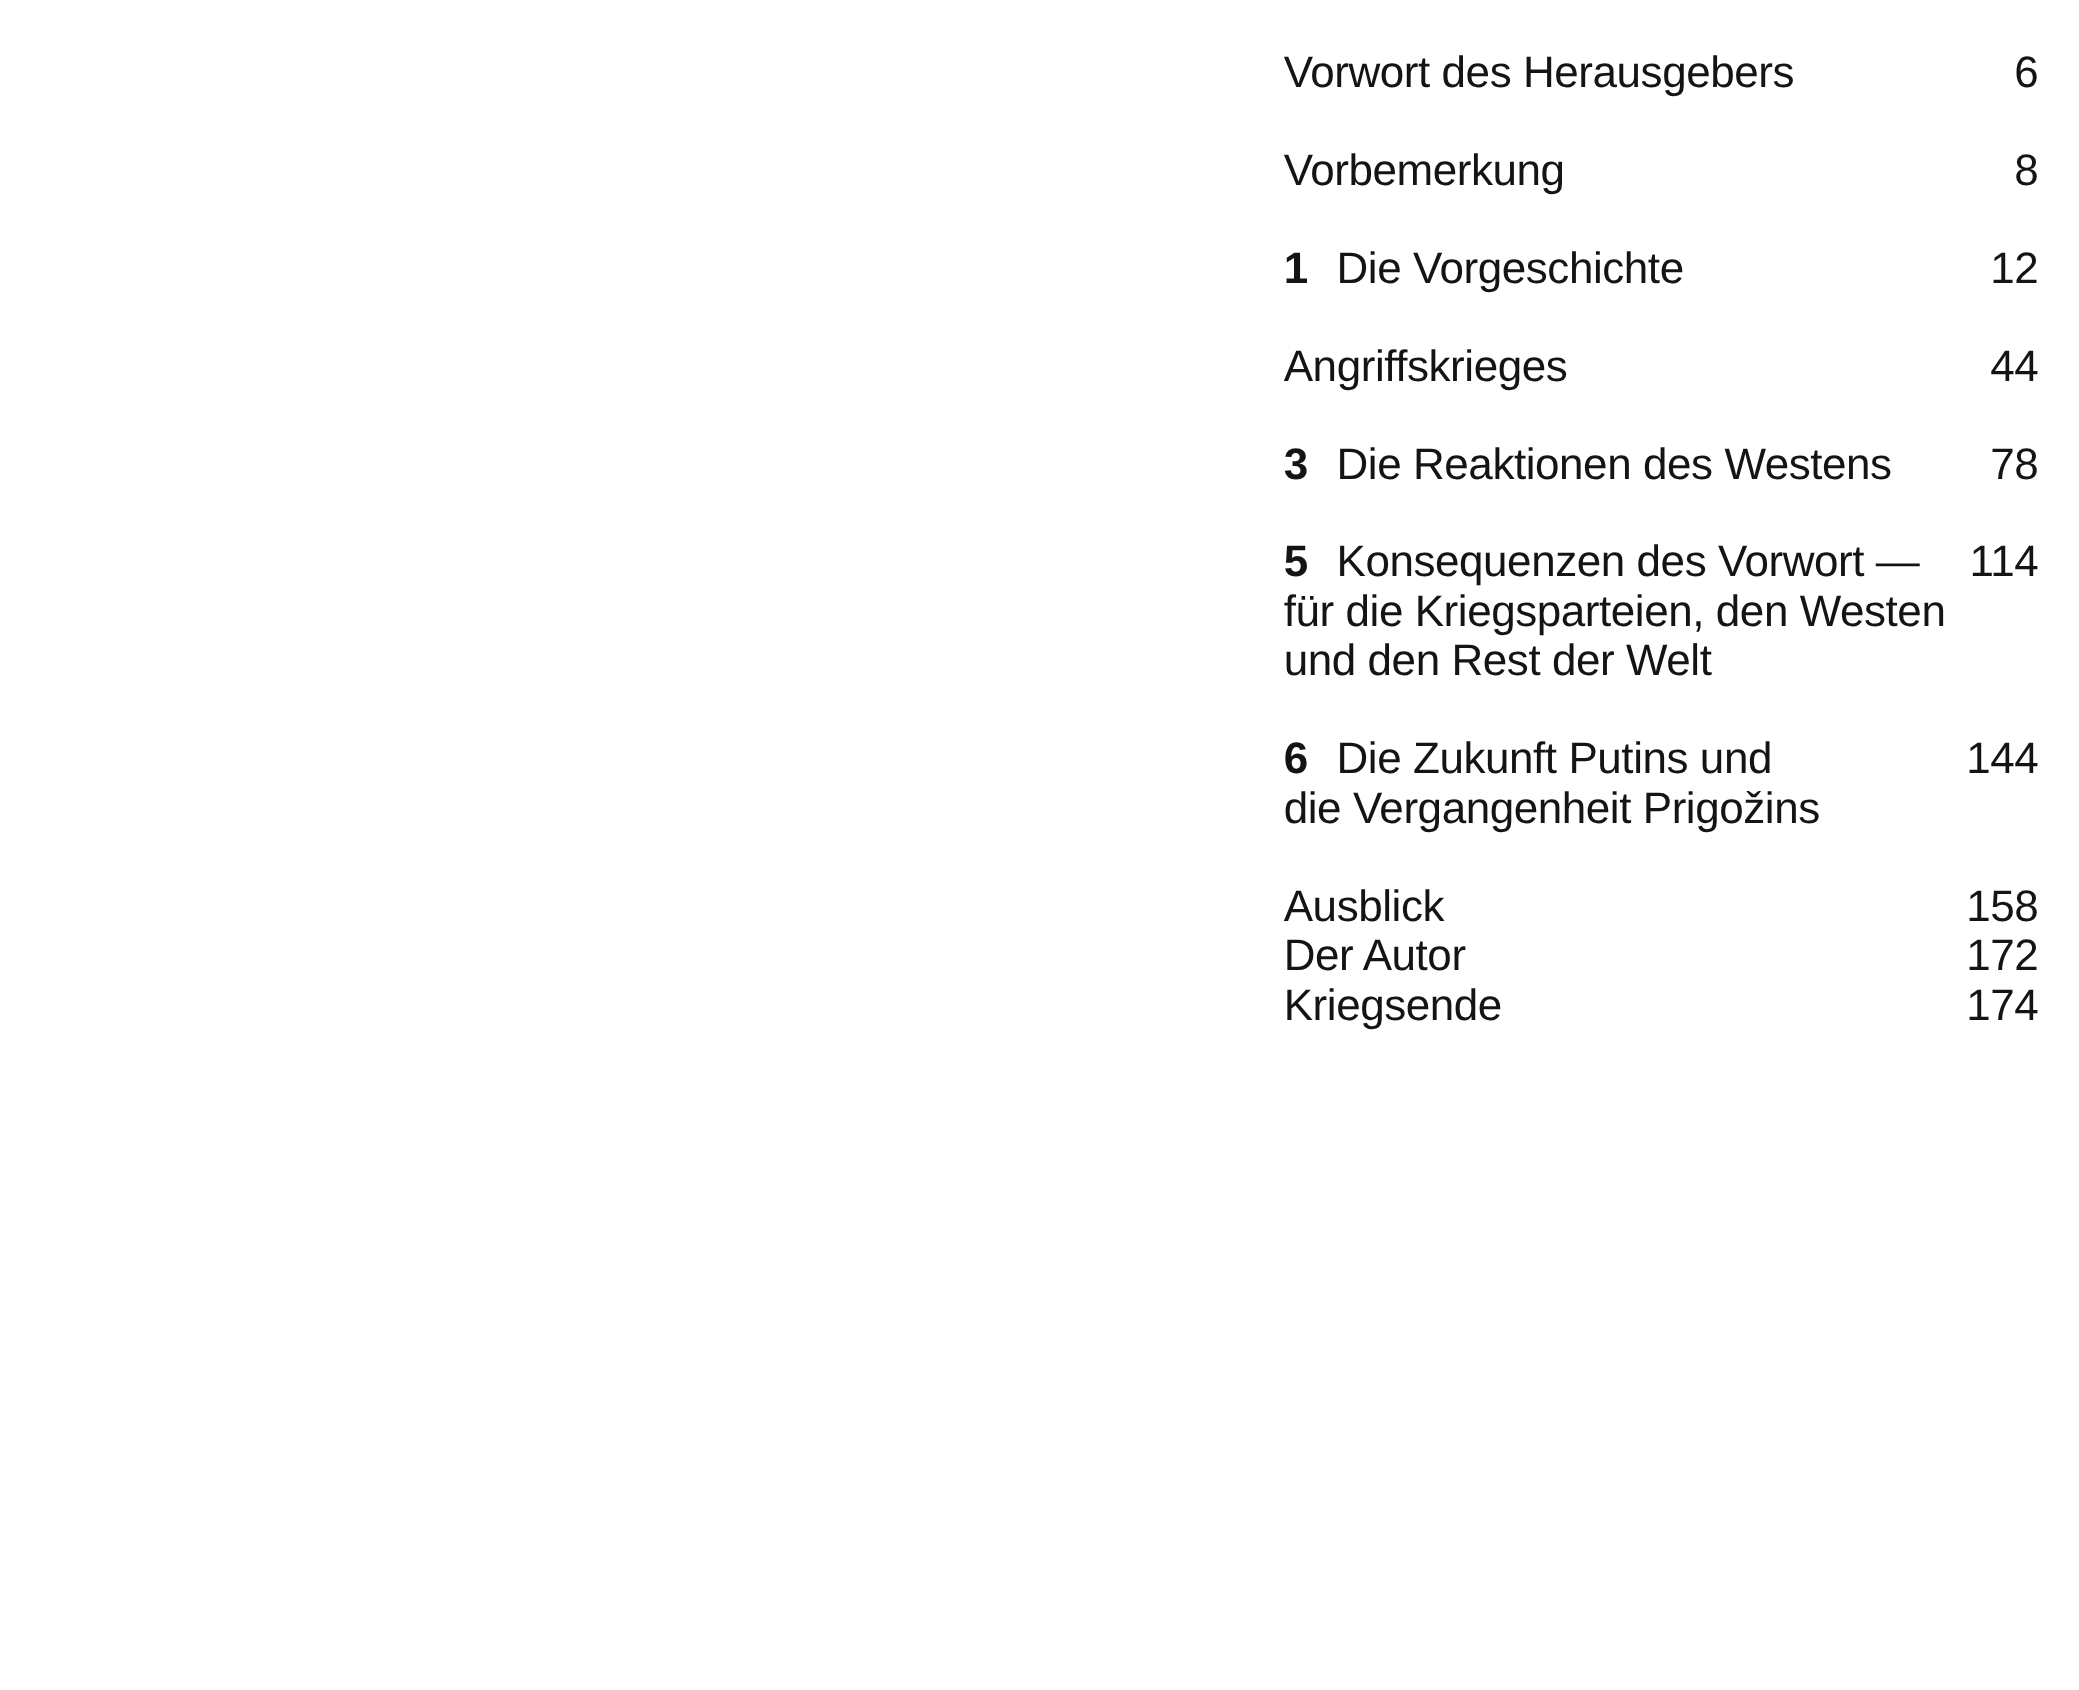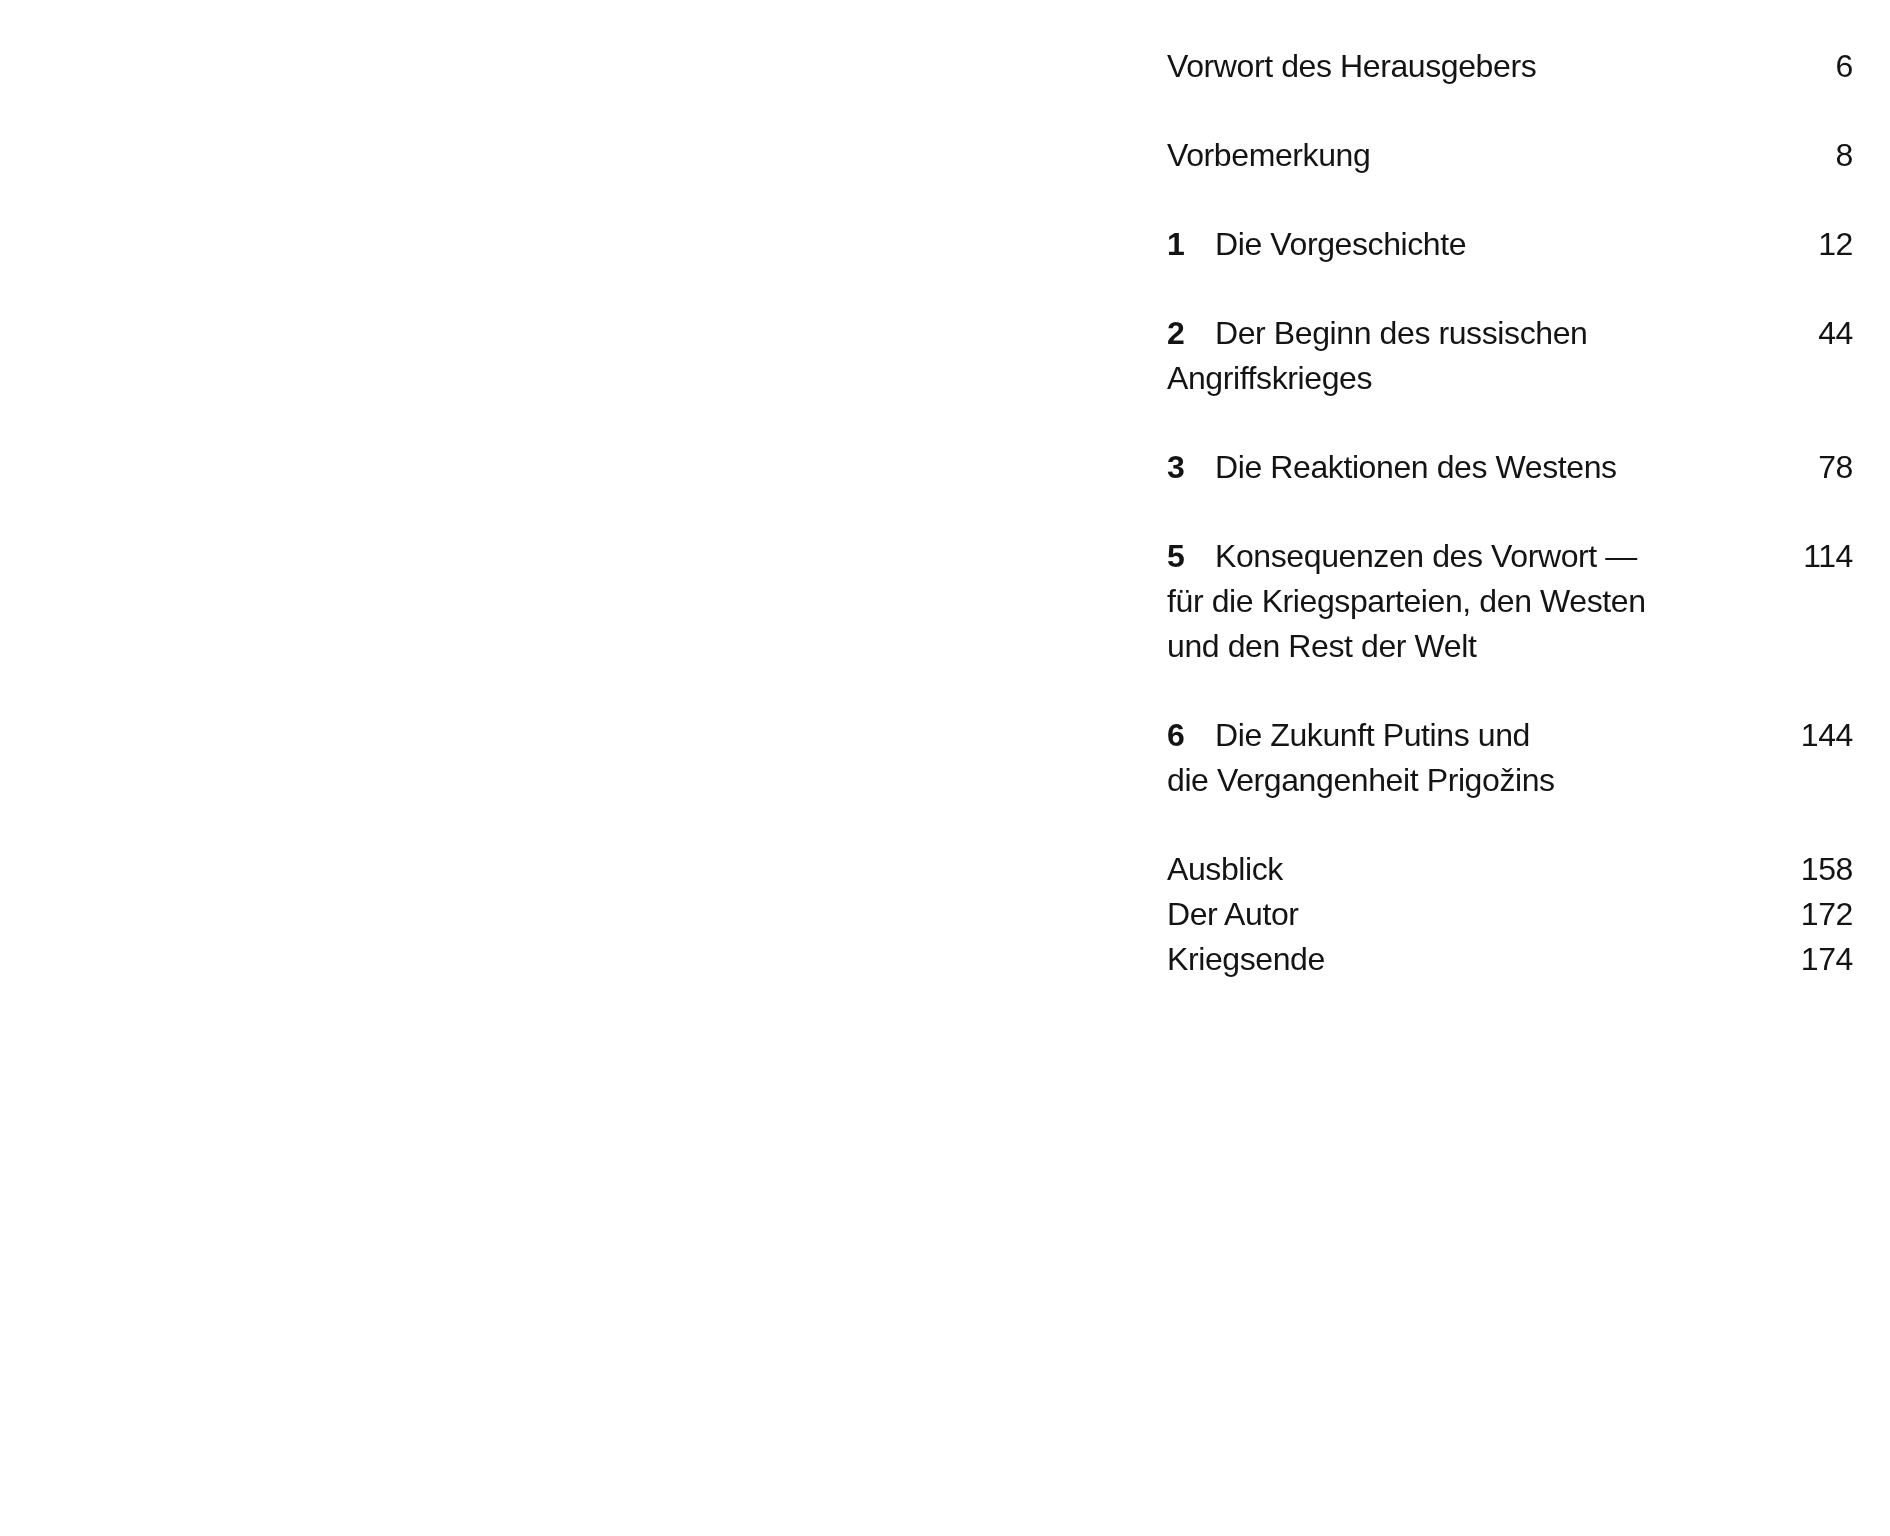--- a/index.html
+++ b/index.html
@@ -22,21 +22,21 @@
       background: #ffffff;
     }
     .toc {
       position: absolute;
       left: 1167px;
       top: 44px;
       width: 686px;
     }
     .toc-entry {
       position: relative;
-      font-size: 32px;
+      font-size: 40px;
       line-height: 45px;
       letter-spacing: -0.4px;
     }
     .toc-entry .title-wrap {
       display: block;
       padding-right: 150px;
     }
     .toc-entry .chapter-num {
       font-weight: bold;
       display: inline-block;
@@ -78,21 +78,20 @@
 
   <div class="toc-entry gap">
     <span class="title-wrap">
       <span class="line"><span class="chapter-num">1</span><span>Die Vorgeschichte</span></span>
     </span>
     <span class="page-num">12</span>
   </div>
 
   <div class="toc-entry gap">
     <span class="title-wrap">
-      <span class="line"><span class="chapter-num">2</span><span>Der Beginn des russischen</span></span>
       <span class="line">Angriffskrieges</span>
     </span>
     <span class="page-num">44</span>
   </div>
 
   <div class="toc-entry gap">
     <span class="title-wrap">
       <span class="line"><span class="chapter-num">3</span><span>Die Reaktionen des Westens</span></span>
     </span>
     <span class="page-num">78</span>

